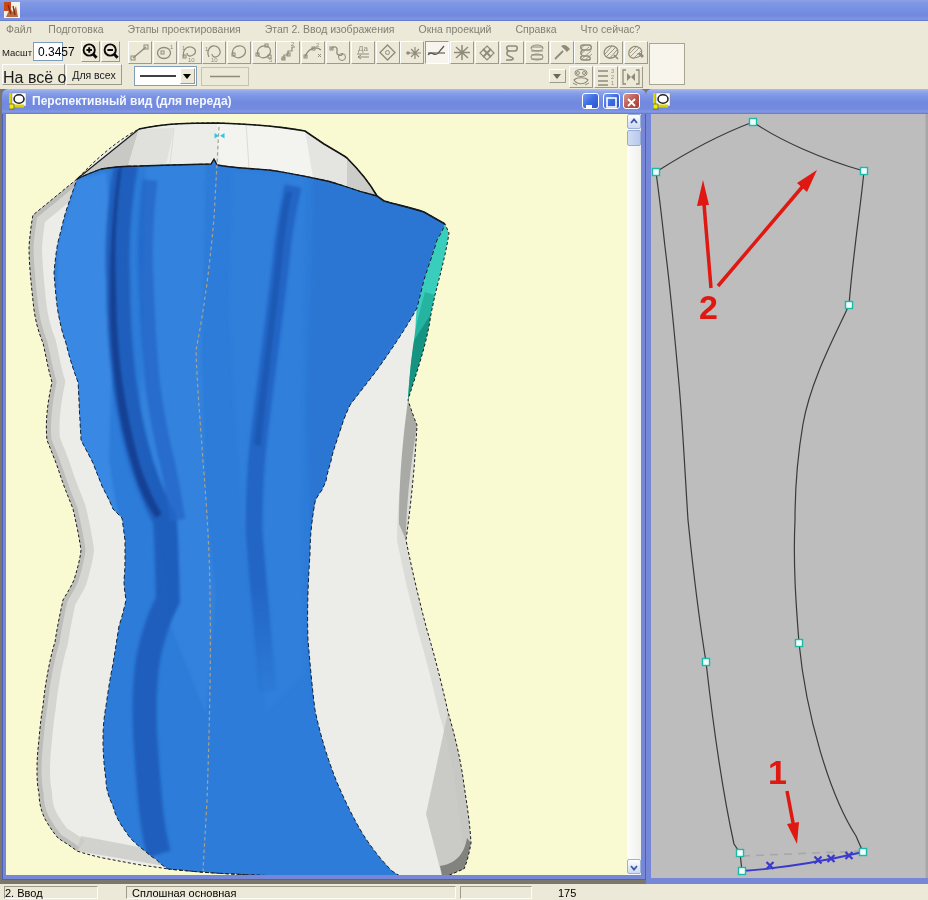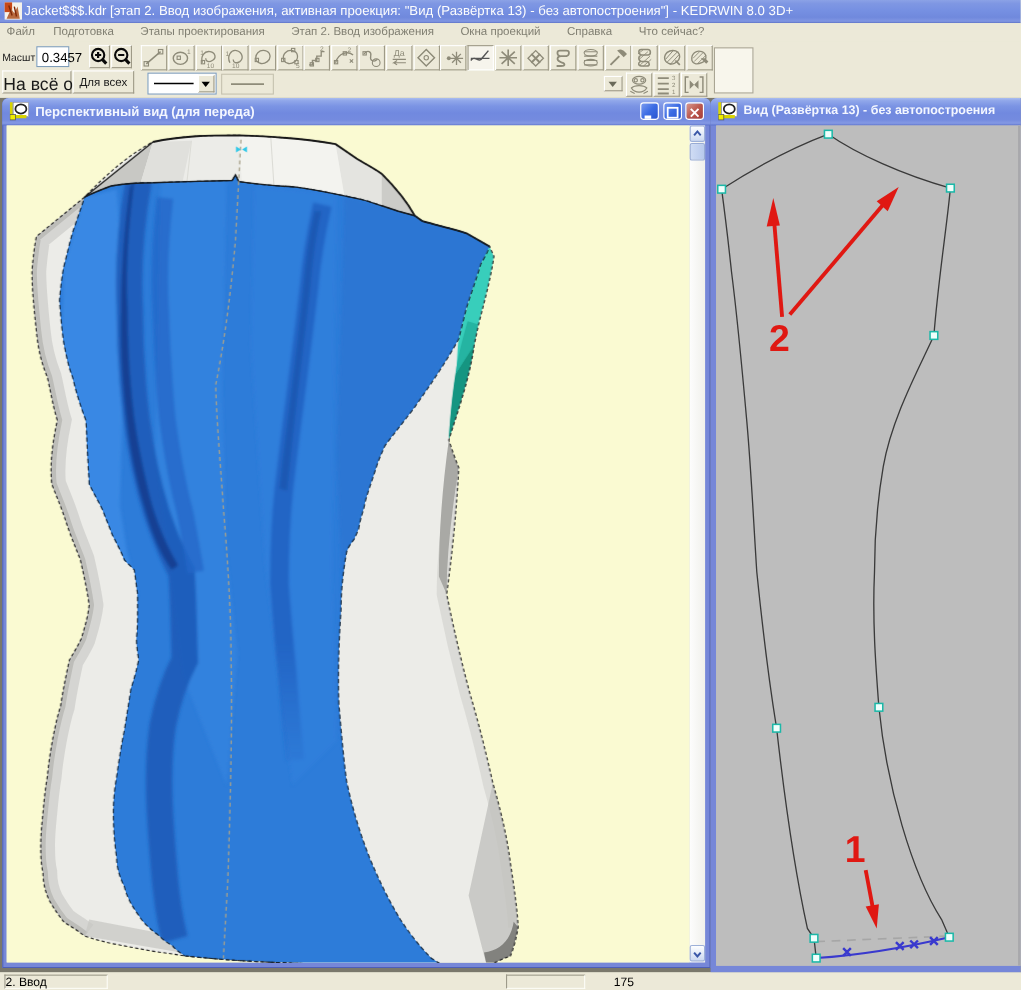--- a/index.html
+++ b/index.html
@@ -56,21 +56,20 @@
 </head>
 <body>
 
 <div id="titlebar" class="abs">
   <svg class="abs" style="left:4px;top:2px" width="16" height="16" viewBox="0 0 16 16">
     <rect x="0" y="0" width="16" height="16" fill="#f6f2ea"></rect>
     <rect x="0" y="0" width="7" height="9" fill="#c84818"></rect>
     <path d="M2,15 L6,6 L9,10 L12,4 L14,15 Z" fill="#b86a40"></path>
     <path d="M4,3 L7,12 M9,4 L11,13" stroke="#802808" stroke-width="1.3" fill="none"></path>
   </svg>
-  <span class="txt">Jacket$$$.kdr [этап 2. Ввод изображения, активная проекция: "Вид (Развёртка 13) - без автопостроения"] - KEDRWIN 8.0 3D+</span>
 </div>
 
 <div id="menubar" class="abs"><span style="padding-left:6px;padding-right:4.5px">Файл</span><span>Подготовка</span><span>Этапы проектирования</span><span>Этап 2. Ввод изображения</span><span>Окна проекций</span><span>Справка</span><span>Что сейчас?</span></div>
 
 <div id="toolbar" class="abs">
   <div class="lbl" style="left:2px;top:9px;font-size:9.5px;">Масшт</div>
   <div class="xpinput" style="left:33px;top:4px;width:30px;height:19px;padding:2px 0 0 4px;">0.3457</div>
   <div class="tbtn" style="left:81px;top:3px;width:19px;height:21px;"></div>
   <svg class="abs" style="left:82px;top:5px" width="17" height="17" viewBox="0 0 17 17">
       <circle cx="7.2" cy="7" r="5.6" fill="none" stroke="#0a0a0a" stroke-width="1.9"></circle>
@@ -352,21 +351,20 @@
 
 <div class="win" style="left:646px;top:89px;width:282px;height:795px;">
   <div class="abs" style="left:0;top:0;width:282px;height:795px;background:#7687d8;border-radius:6px 0 0 0;"></div>
   <div class="wtitle" style="width:282px;border-radius:6px 0 0 0;">
     <svg class="abs" style="left:7px;top:3px" width="18" height="18" viewBox="0 0 18 18">
       <rect x="3" y="1" width="14" height="13" fill="#fff" stroke="#888" stroke-width="0.5"></rect>
       <path d="M1,1 V14 H15" stroke="#d8d400" stroke-width="3" fill="none"></path>
       <rect x="0" y="12" width="5" height="5" fill="#f0ec00" stroke="#555" stroke-width="0.7"></rect>
       <ellipse cx="10" cy="7" rx="5" ry="4.2" fill="#fff" stroke="#222" stroke-width="1.6"></ellipse>
     </svg>
-    <span style="position:absolute;left:30px;font-size:11.3px;">Вид (Развёртка 13) - без автопостроения</span>
   </div>
   <div class="wbody" style="left:5px;top:25px;width:277px;height:764px;background:#BDBDBD;">
     <svg id="pattern2d" width="277" height="764" viewBox="0 0 277 764">
         <rect width="277" height="764" fill="#BDBDBD"></rect>
         <rect x="274.5" width="2.5" height="764" fill="#A8A8AC"></rect>
         <path d="M5,58 C30,42 62,23 102,8" fill="none" stroke="#3a3a3a" stroke-width="1.2"></path>
         <path d="M102,8 C128,26 170,45 213,57" fill="none" stroke="#3a3a3a" stroke-width="1.2"></path>
         <path d="M213,57 C210,90 202,140 198,191" fill="none" stroke="#3a3a3a" stroke-width="1.2"></path>
         <path d="M198,191 C185,220 160,265 152,310 C146,345 144,375 144,406 C142,450 145,490 148,529" fill="none" stroke="#3a3a3a" stroke-width="1.2"></path>
         <path d="M148,529 C155,600 178,680 205,722 L212,738" fill="none" stroke="#3a3a3a" stroke-width="1.2"></path>
@@ -394,15 +392,16 @@
         <path d="M166,56 L146,69 L156,78 Z" fill="#E01812"></path>
         <text x="117" y="670" font-family="Liberation Sans, sans-serif" font-size="34" font-weight="bold" fill="#E01812">1</text>
         <path d="M136,677 L143,714" stroke="#E01812" stroke-width="3.5"></path>
         <path d="M146,730 L136,710 L148,708 Z" fill="#E01812"></path>
       </svg>
   </div>
 </div>
 
 <div id="statusbar" class="abs">
   <div class="sbox" style="left:4px;width:94px;">2. Ввод изображения</div>
+  <div class="sbox" style="left:126px;width:330px;padding-left:5px;">Сплошная основная</div>
   <div class="sbox" style="left:460px;width:72px;"></div>
   <div class="abs" style="left:558px;top:3px;font-size:11px;">175</div>
 </div>
 
 </body></html>

